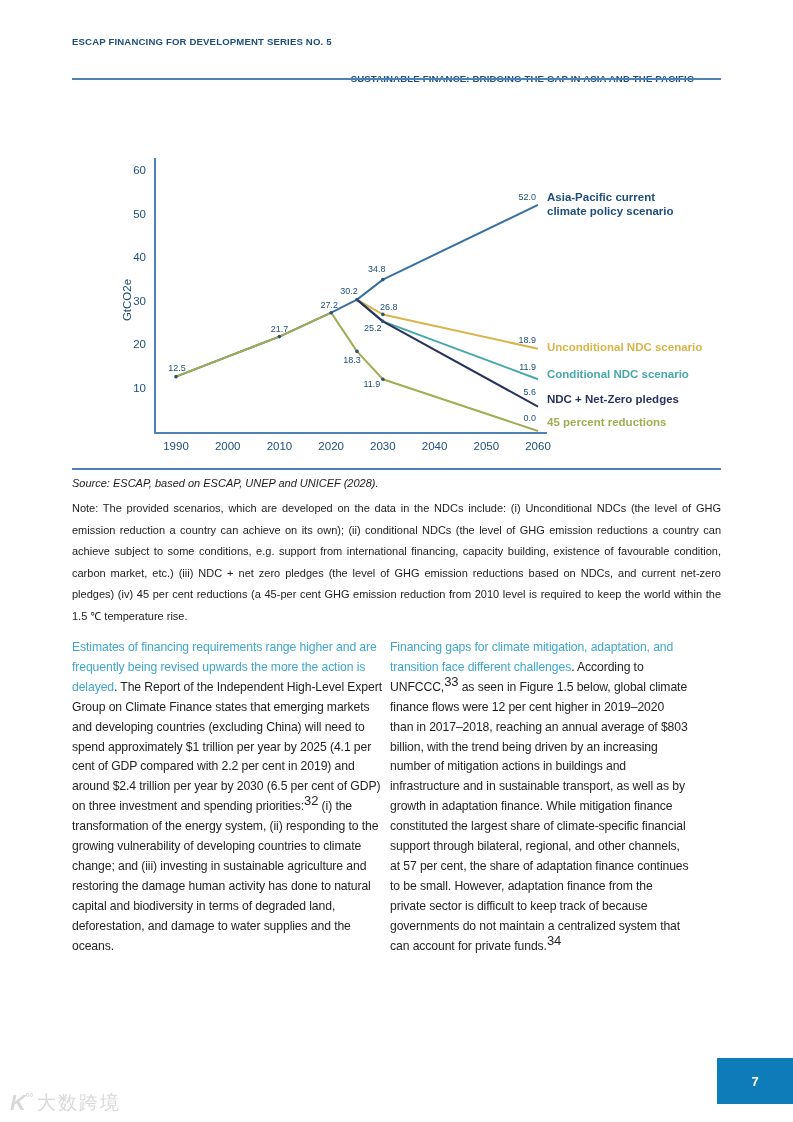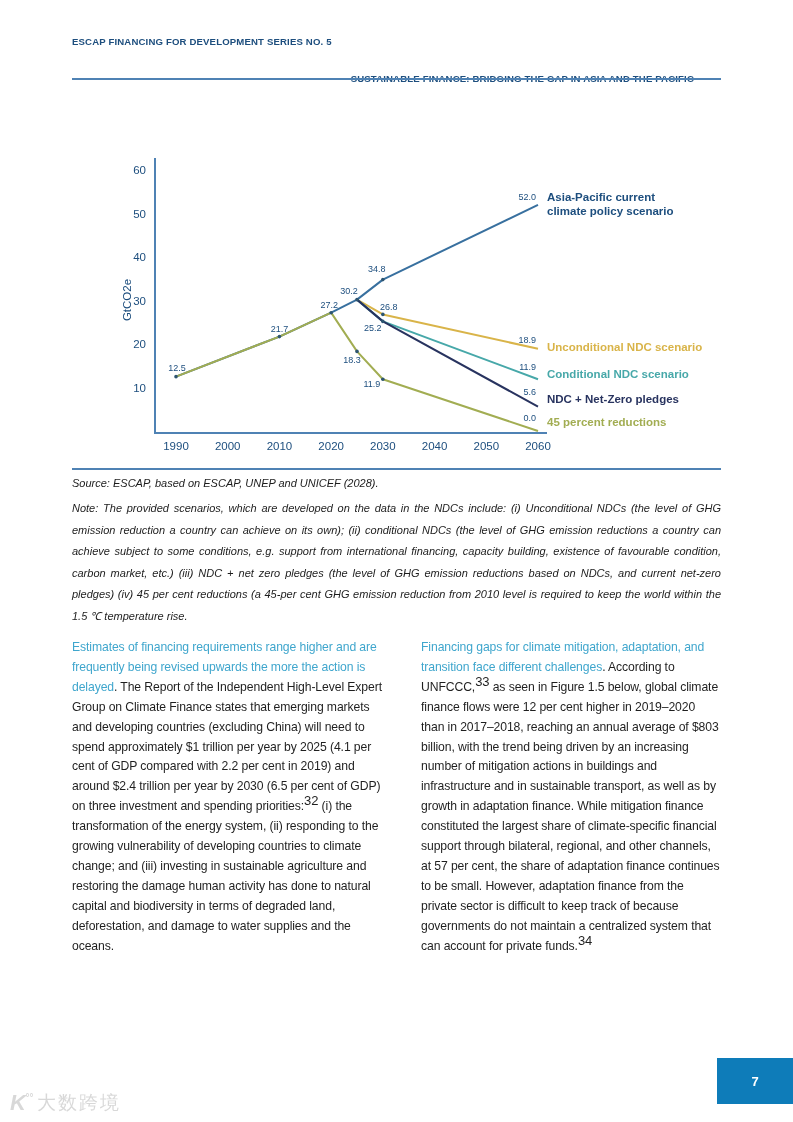--- a/index.html
+++ b/index.html
@@ -16,25 +16,25 @@
   #rule-fig { top:468px; }
 
   #fig-title { position:absolute; left:72px; top:90px; font-size:13px;
     font-weight:bold; color:var(--titleblue); }
 
   #chart-svg { position:absolute; left:0; top:0; width:793px; height:470px; }
 
   #source-line { position:absolute; left:72px; top:477px; width:649px;
     font-style:italic; font-size:11px; color:#1c1c1c; }
   #note-block { position:absolute; left:72px; top:498px; width:649px;
-    font-style:italic; font-size:11px; line-height:21.5px; color:#1c1c1c;
+    font-size:11px; line-height:21.5px; color:#1c1c1c;
     text-align:justify; }
 
   #columns { position:absolute; left:72px; top:638px; width:649px;
-    display:flex; gap:31px; }
+    display:flex; }
   .col { font-size:12.2px; line-height:19.9px; color:#1f1f1f; letter-spacing:-0.1px; }
   .col-left  { width:318px; }
   .col-right { width:300px; }
   .lead { color:var(--leadblue); }
   sup { font-size:13px; line-height:0; }
 
   #page-num-box { position:absolute; left:717px; top:1058px; width:76px; height:46px;
     background:var(--accent); display:flex; align-items:center; justify-content:center; }
   #page-num { color:#fff; font-size:13px; font-weight:bold; }
 

